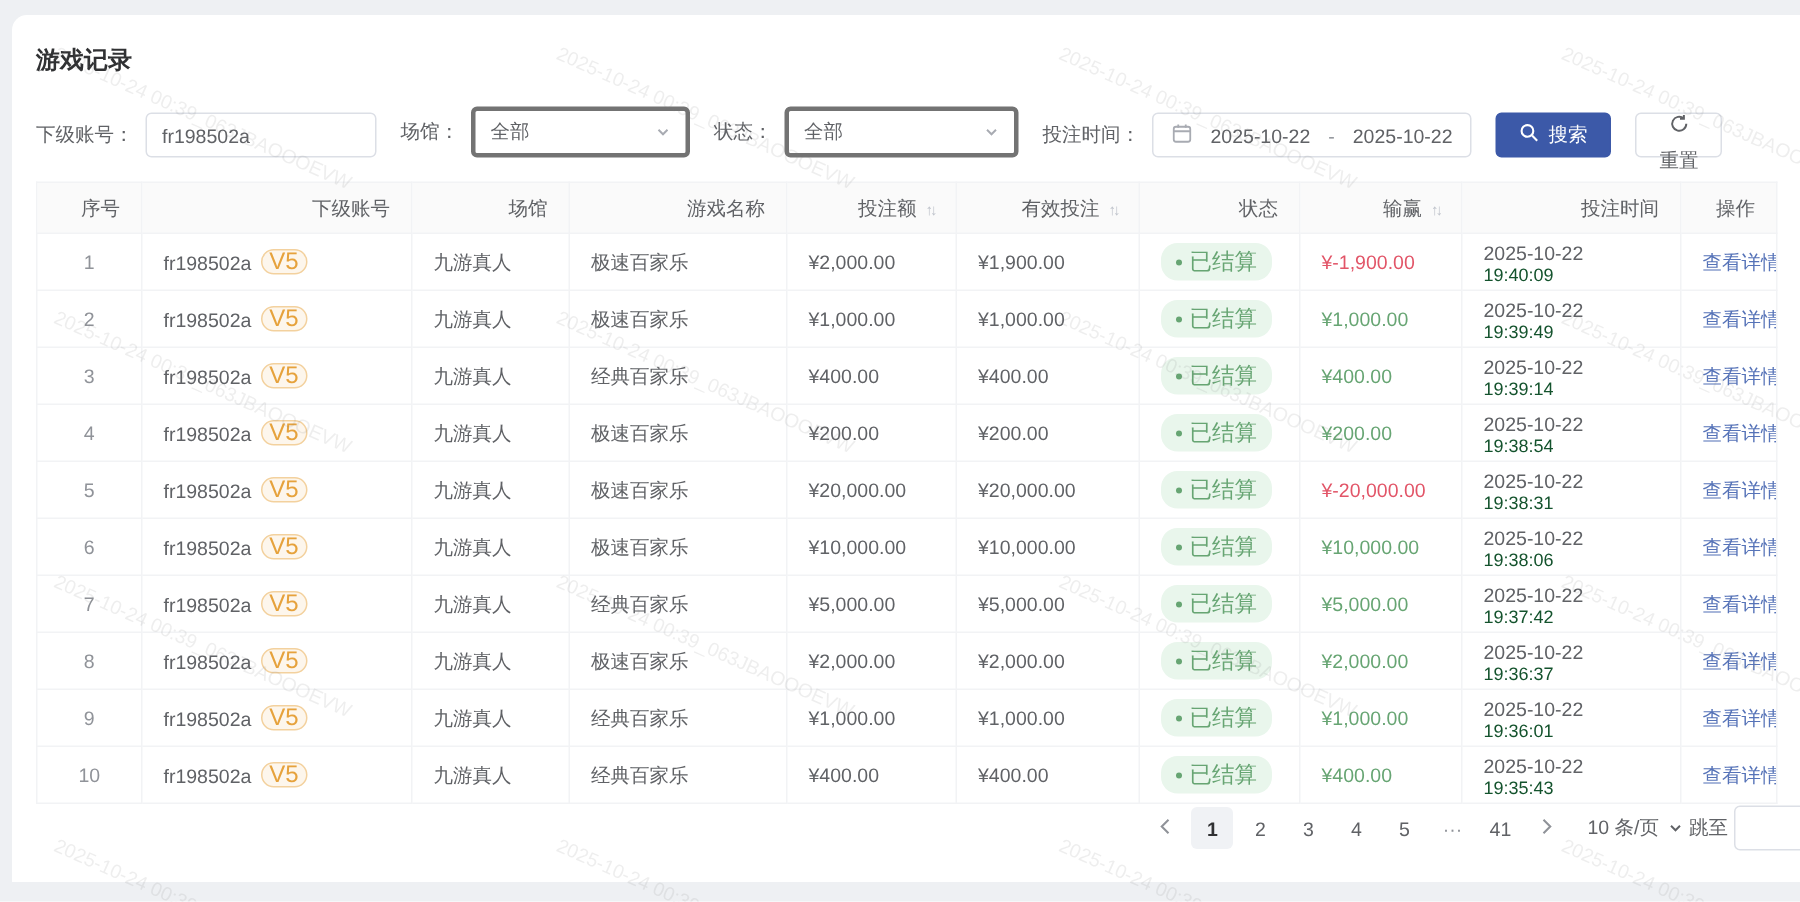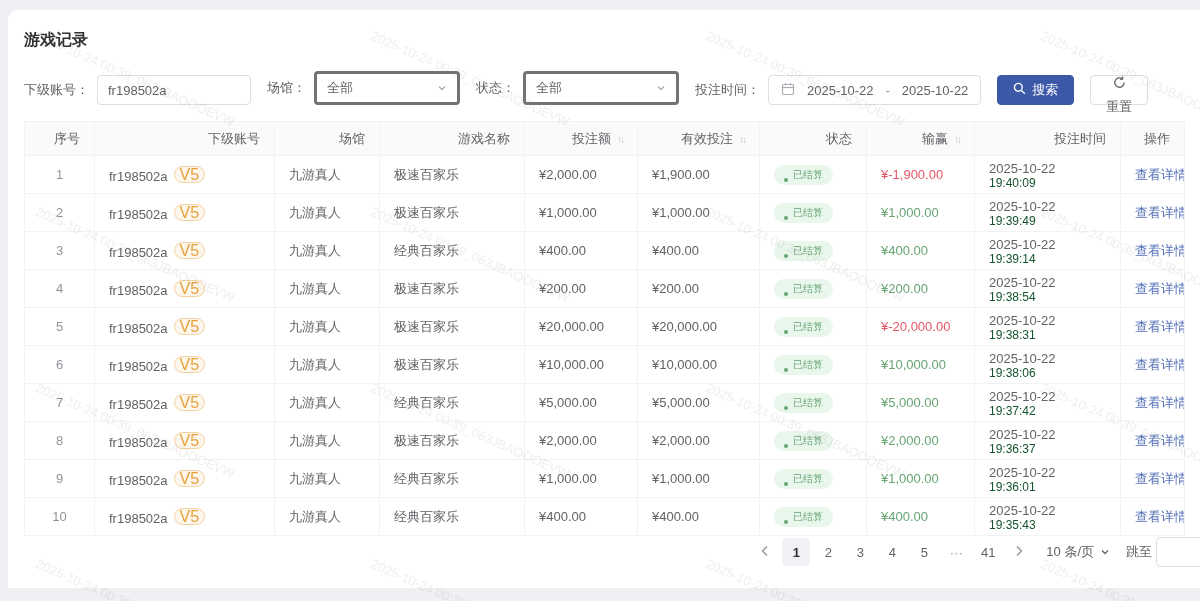--- a/index.html
+++ b/index.html
@@ -58,23 +58,23 @@
   .records-table tbody td{height:37px;background:#fff;}
   .center{text-align:center;}
   .idx{color:#909399;}
   .sort{color:#c0c4cc;font-size:10px;margin-left:6px;letter-spacing:-2px;cursor:pointer;}
   .badge{
     display:inline-block;margin-left:6px;font-size:16px;line-height:15px;
     color:var(--badge);background:#fdf6ec;border:1px solid #f3d19e;
     border-radius:9px;padding:0 5px;vertical-align:1px;
   }
   .pill{
-    display:inline-flex;align-items:flex-end;gap:5px;
+    display:inline-flex;align-items:center;gap:5px;
     background:var(--status_bg);color:var(--status_text);
-    border-radius:11px;padding:3px 10px;font-size:10px;
+    border-radius:11px;padding:3px 10px;font-size:15px;
   }
   .dot{width:4px;height:4px;border-radius:50%;background:var(--status_text);}
   .positive{color:var(--positive);}
   .negative{color:var(--negative);}
   .d1{line-height:15px;margin-top:2px;}
   .d2{color:#14532d;font-size:12px;line-height:14px;}
   .link{color:var(--link);cursor:pointer;text-decoration:none;}
   
   .pagination{
     position:absolute;top:527px;right:-18px;display:flex;align-items:center;
@@ -85,21 +85,21 @@
     display:flex;align-items:center;justify-content:center;cursor:pointer;
   }
   .page{
     min-width:28px;height:28px;border:none;background:transparent;border-radius:4px;
     font-size:13px;color:#606266;cursor:pointer;
     font-family:"Liberation Sans","DejaVu Sans",sans-serif;
   }
   .page.active{background:#f0f2f5;color:#303133;font-weight:bold;}
   .page.dots{color:#909399;cursor:default;}
   .psize{display:flex;align-items:center;gap:6px;margin-left:10px;cursor:pointer;}
-  .jlabel{margin-left:12px;}
+  .jlabel{}
   .jinput{
     width:56px;height:26px;border:1px solid #dcdfe6;border-radius:4px;outline:none;
   }
   
   .watermarks{position:absolute;inset:0;z-index:5;pointer-events:none;}
   .wm{
     position:absolute;color:rgba(120,120,125,0.13);font-size:13px;
     transform:rotate(24deg);transform-origin:0 0;white-space:nowrap;
   }
 </style>

